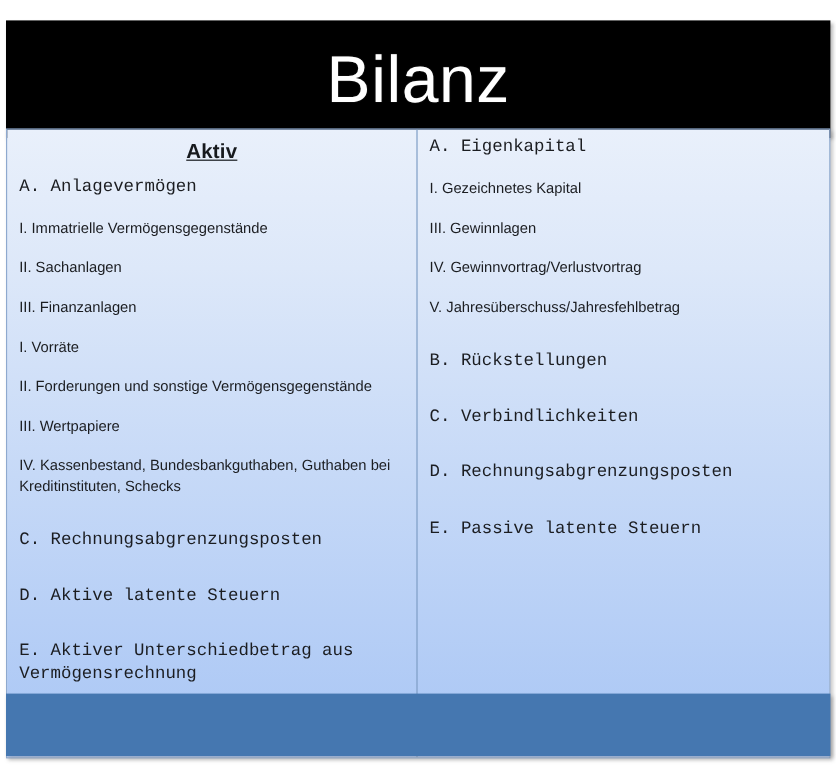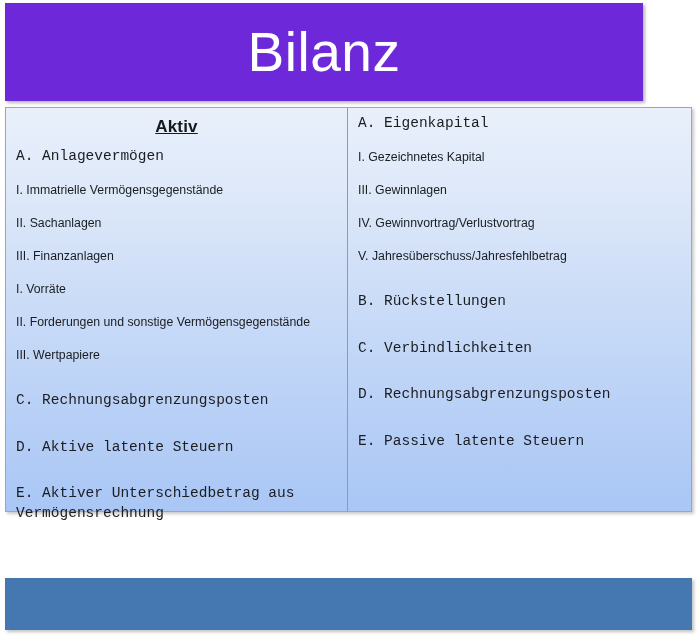--- a/index.html
+++ b/index.html
@@ -19,24 +19,24 @@
     width: 697px;
     height: 638px;
     background: #ffffff;
     box-sizing: border-box;
   }
 
   
   .title-bar {
     position: absolute;
     left: 5px;
-    top: 3px;
-    width: 638px;
+    top: 17px;
+    width: 687px;
     height: 98px;
-    background: #6d28d9;
+    background: #000000;
     box-shadow: 2px 2px 3px rgba(90,90,90,0.45);
     display: flex;
     align-items: center;
     justify-content: center;
     box-sizing: border-box;
   }
   .title-text {
     color: #ffffff;
     font-size: 55px;
     font-weight: 400;
@@ -44,21 +44,21 @@
     line-height: 1;
     text-shadow: 0 0 1px rgba(255,255,255,0.25);
   }
 
   
   .table {
     position: absolute;
     left: 5px;
     top: 107px;
     width: 687px;
-    height: 405px;
+    height: 525px;
     display: flex;
     background: linear-gradient(to bottom, #e9f0fb 0%, #dde8f9 22%, #c6d9f7 55%, #a9c6f5 100%);
     border: 1px solid #8ea9cf;
     box-shadow: 2px 2px 3px rgba(120,120,120,0.4);
     box-sizing: border-box;
   }
   .col {
     position: relative;
     box-sizing: border-box;
     padding: 6px 10px 0 10px;
@@ -126,20 +126,21 @@
     <div class="col col-left">
       <div class="col-head">Aktiv</div>
       <div class="col-body">
           <div class="entry major">A. Anlagevermögen</div>
           <div class="entry minor">I. Immatrielle Vermögensgegenstände</div>
           <div class="entry minor">II. Sachanlagen</div>
           <div class="entry minor">III. Finanzanlagen</div>
           <div class="entry minor">I. Vorräte</div>
           <div class="entry minor">II. Forderungen und sonstige Vermögensgegenstände</div>
           <div class="entry minor">III. Wertpapiere</div>
+          <div class="entry minor">IV. Kassenbestand, Bundesbankguthaben, Guthaben bei Kreditinstituten, Schecks</div>
           <div class="entry major gap-before-lg">C. Rechnungsabgrenzungsposten</div>
           <div class="entry major gap-before-lg">D. Aktive latente Steuern</div>
           <div class="entry major gap-before-lg">E. Aktiver Unterschiedbetrag aus Vermögensrechnung</div>
         </div>
     </div>
 
     <div class="col col-right">
       <div class="col-body">
           <div class="entry major">A. Eigenkapital</div>
           <div class="entry minor">I. Gezeichnetes Kapital</div>

